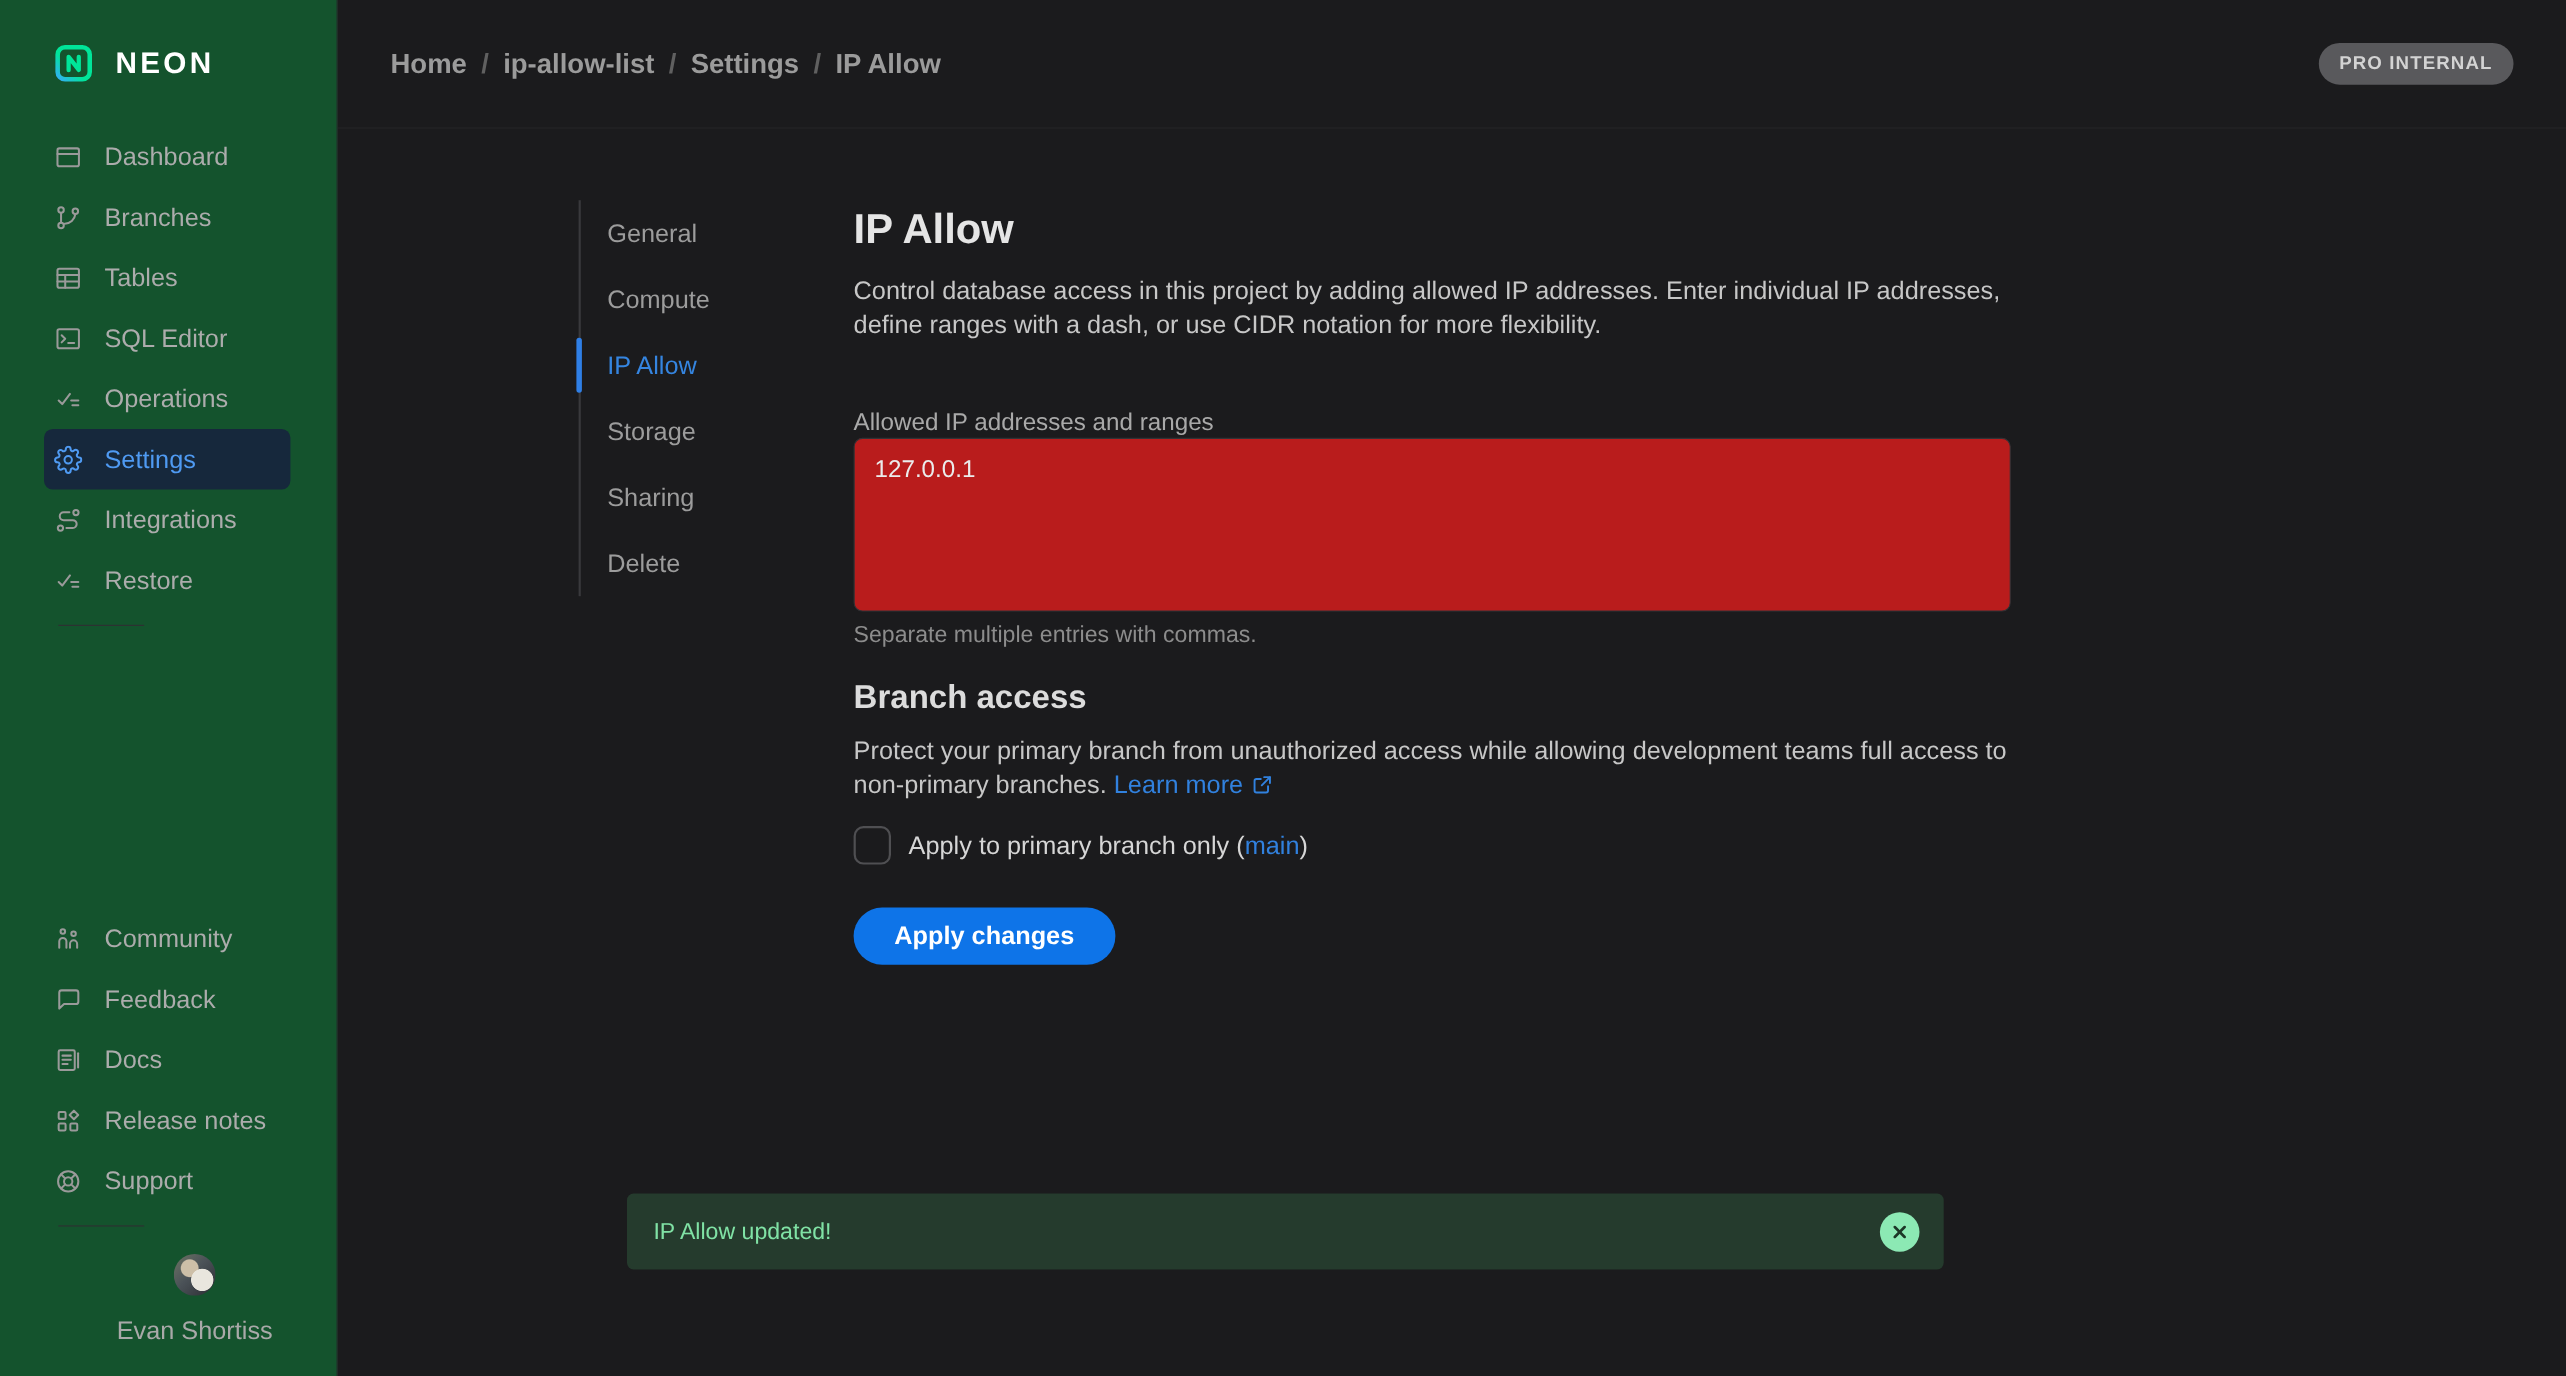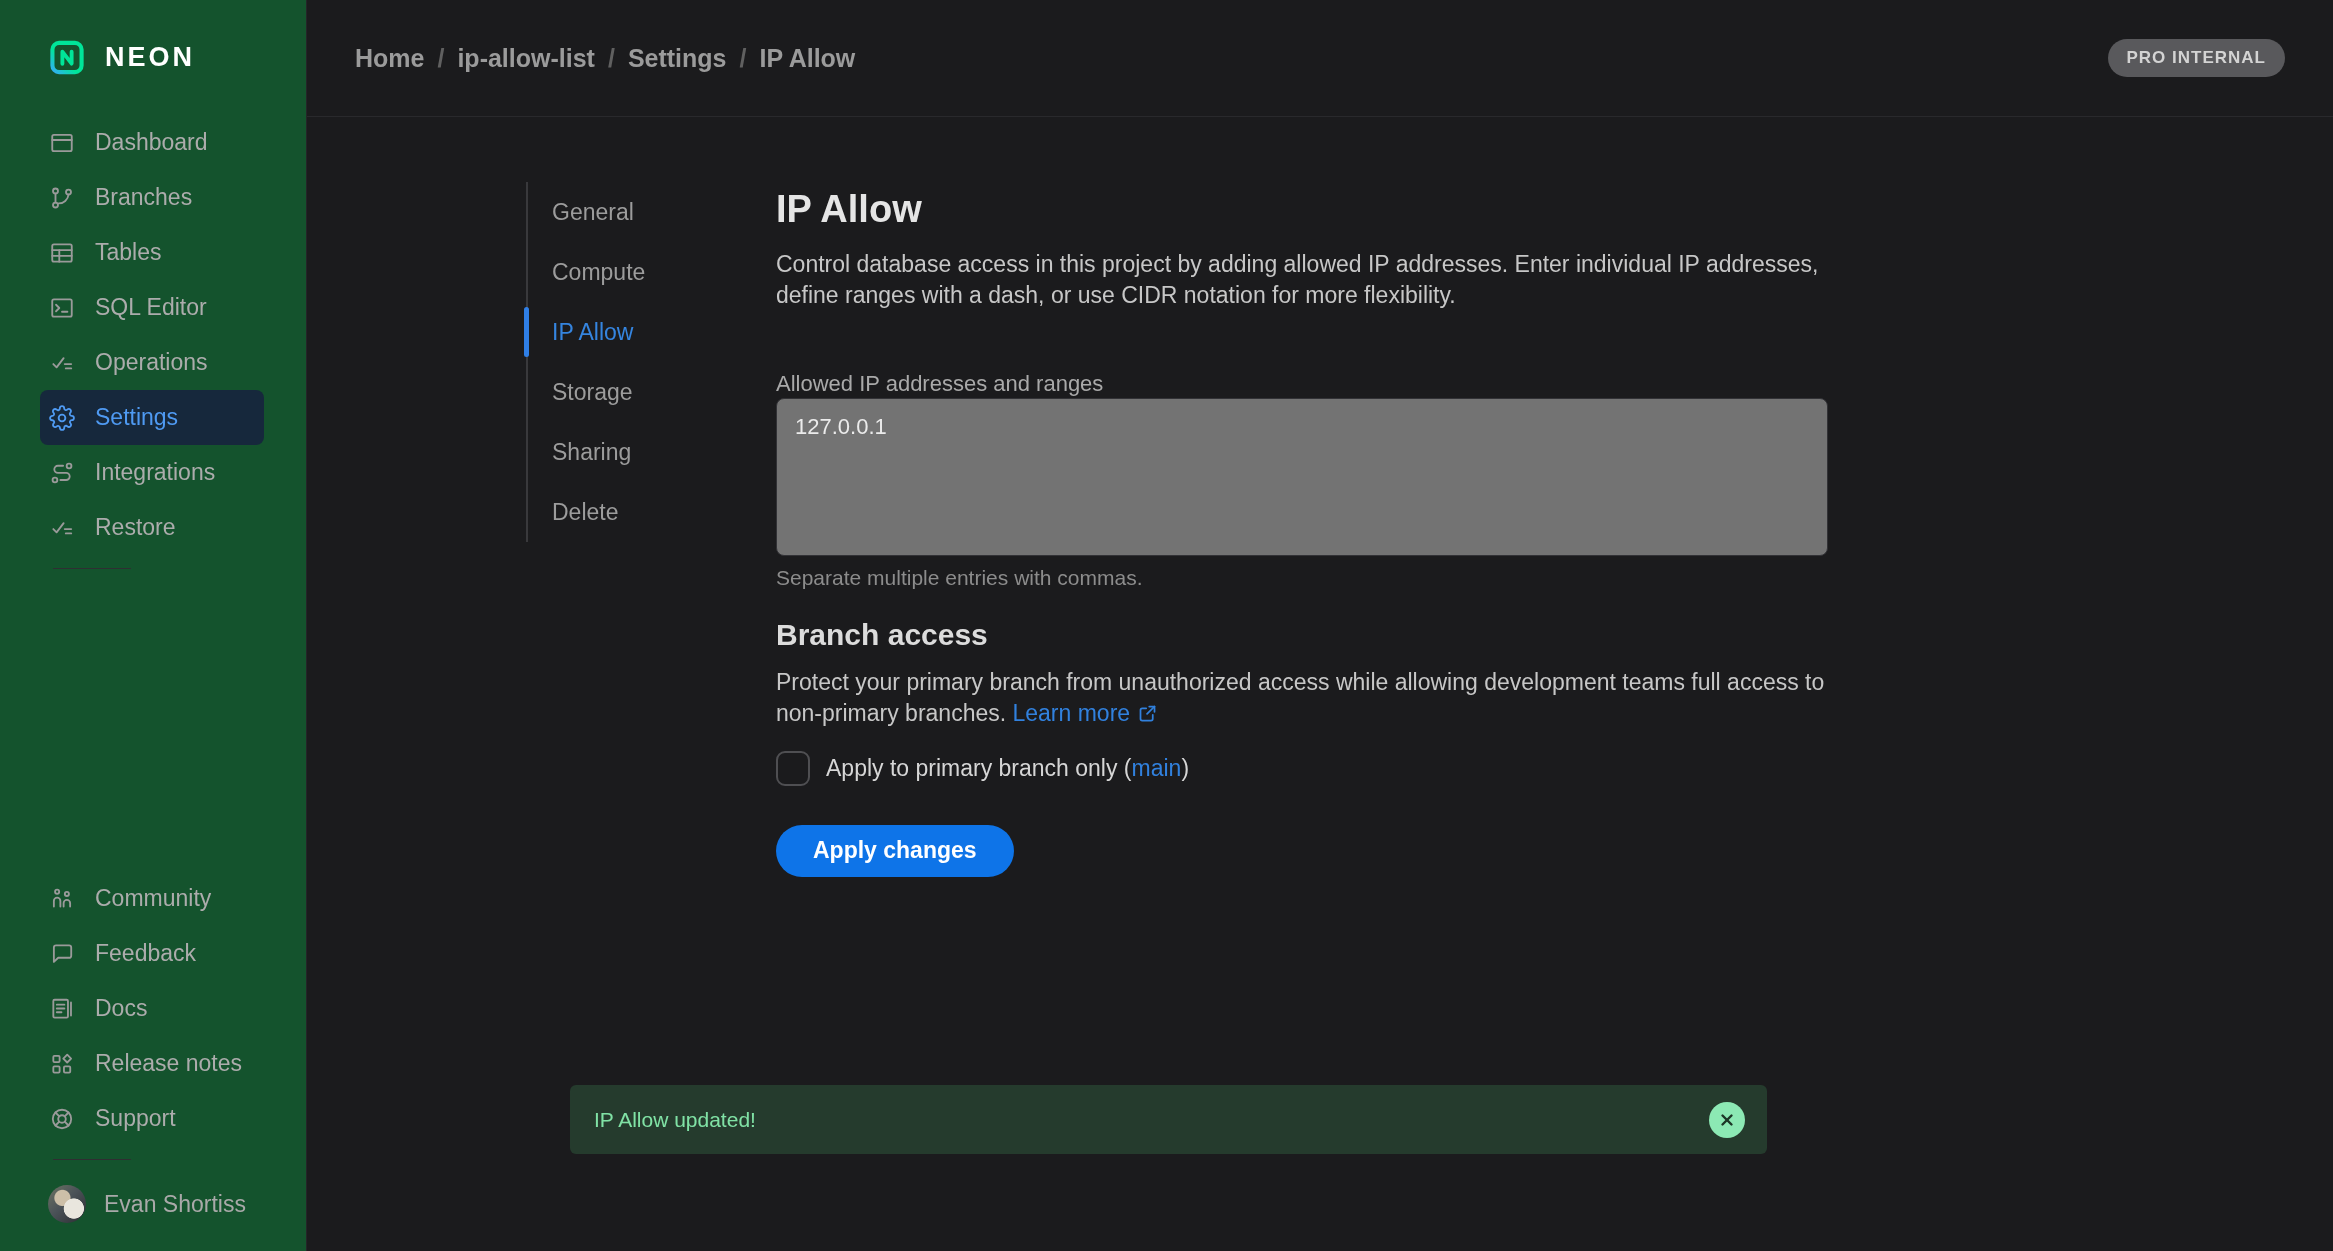--- a/index.html
+++ b/index.html
@@ -26,21 +26,21 @@
   .nav-item {
     height:55px; display:flex; align-items:center; gap:20px;
     padding-left:9px; border-radius:8px; cursor:pointer;
     color:#acacac; font-size:23px;
   }
   .nav-item .nicon { width:26px; height:26px; display:flex; align-items:center; justify-content:center; color:#9a9a9a; flex:0 0 26px; }
   .nav-item.active { background:#16283c; color:#4f9af2; font-weight:500; }
   .nav-item.active .nicon { color:#4f9af2; }
   .nav-divider { height:1px; width:78px; background:#2f2f32; margin:13px 0 13px 53px; }
   .sidebar-spacer { flex:1; }
-  .user-row { display:flex; align-items:center; gap:18px; padding:12px 0 0 48px; margin-bottom:28px; cursor:pointer; }
+  .user-row { display:flex; align-items:center; gap:18px; padding:12px 0 0 48px; margin-bottom:28px; cursor:pointer;flex-direction:column; }
   .avatar {
     width:38px; height:38px; border-radius:50%;
     background:
       radial-gradient(circle at 68% 62%, #e9e6de 0 28%, transparent 30%),
       radial-gradient(circle at 38% 34%, #cdbfa8 0 22%, transparent 25%),
       linear-gradient(135deg,#6d7463 0%, #4b5258 45%, #2a2c31 100%);
     flex:0 0 38px;
   }
   .user-name { color:#a9a9a9; font-size:23px; }
 
@@ -75,21 +75,21 @@
     content:""; position:absolute; left:-4px; top:5px; bottom:5px; width:5px;
     background:#2f7fe6; border-radius:3px;
   }
 
   .main-col { position:absolute; left:469px; top:0; width:1052px; }
   .page-title { margin-top:70px; font-size:38px; font-weight:700; color:#e5e5e5; line-height:1.2; }
   .desc { margin-top:16px; font-size:23px; line-height:31px; color:#c7c7c7; }
   .field-label { display:block; margin-top:60px; font-size:22px; line-height:26px; color:#a9a9a9; }
   .ip-textarea {
     display:block; margin-top:1px; width:1052px; height:158px; resize:none;
-    background:#737373; border:1px solid #323236; border-radius:8px;
+    background:#b91c1c; border:1px solid #323236; border-radius:8px;
     color:#ebebeb; font-size:22px; font-family:"Liberation Sans", sans-serif;
     padding:15px 18px; outline:none;
   }
   .helper { margin-top:9px; font-size:21px; line-height:26px; color:#8c8c8c; }
   .section-title { margin-top:26px; font-size:30px; font-weight:700; color:#dcdcdc; line-height:36px; }
   .desc2 { margin-top:14px; }
   a.learn-more { color:#3181de; text-decoration:none; font-weight:500; cursor:pointer; white-space:nowrap; }
   .ext-icon { display:inline-block; vertical-align:-3px; margin-left:7px; }
 
   .checkbox-row { margin-top:22px; display:flex; align-items:center; }

